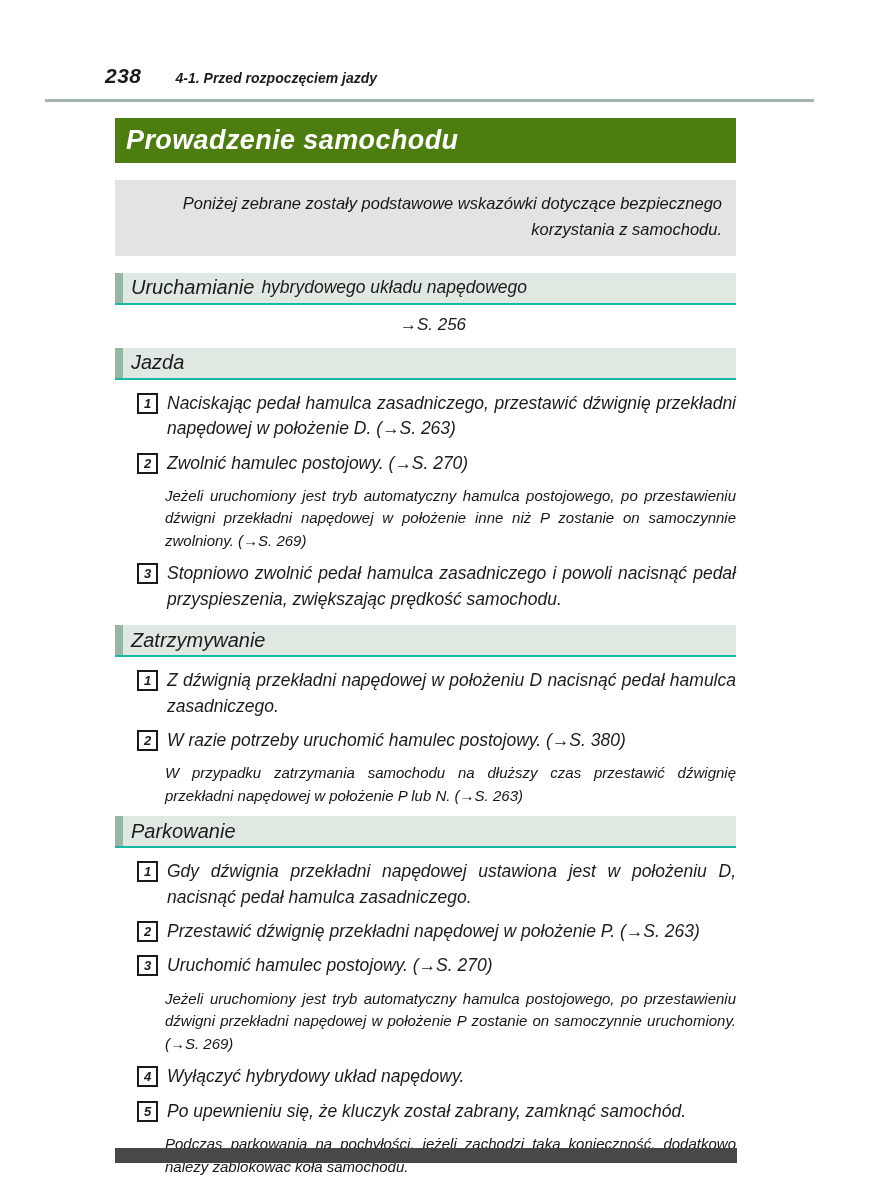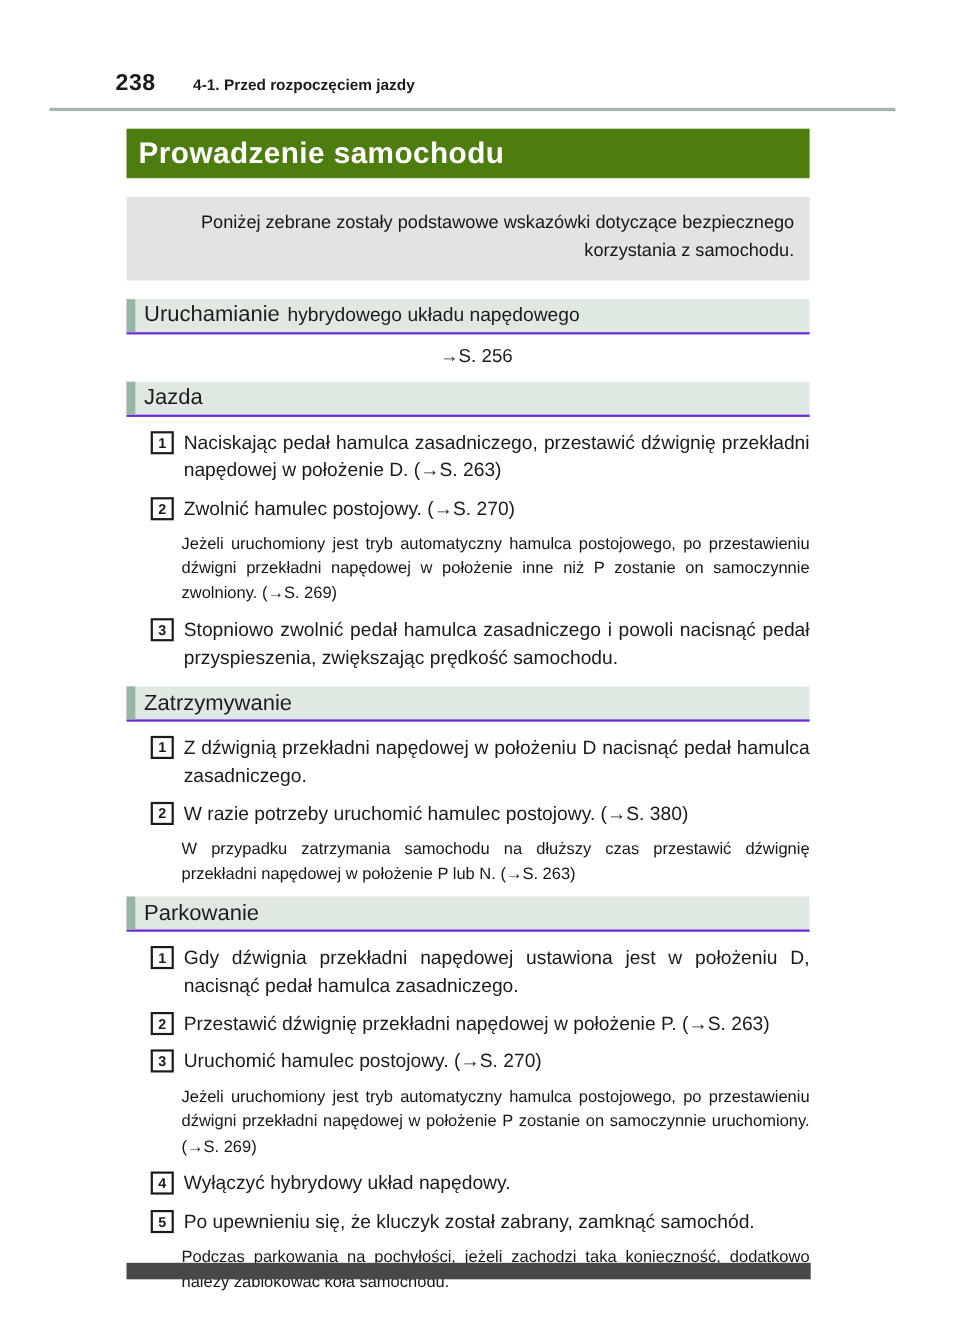--- a/index.html
+++ b/index.html
@@ -3,20 +3,21 @@
 <meta charset="utf-8">
 <style>
   html,body{margin:0;padding:0;background:#ffffff;}
   .page{
     position:relative;
     width:814px;height:1200px;
     background:#ffffff;
     font-family:"Liberation Sans", sans-serif;
     color:#1b1b1b;
     overflow:hidden;
+    font-style:italic;
   }
   
   .runhead{
     margin:64px 0 0 105px;
     display:flex;align-items:baseline;gap:34px;
     line-height:24px;
   }
   .pagenum{font-size:21px;font-weight:bold;letter-spacing:.5px;}
   .crumb{font-size:14px;font-weight:bold;}
   .head-rule{
@@ -43,21 +44,21 @@
     text-align:right;
   }
   .intro-box p{
     margin:0;font-size:16.5px;line-height:1.6;color:#161616;
   }
   
   .sec-head{
     display:flex;align-items:center;
     height:30px;
     background:#dfe9e2;
-    border-bottom:2px solid #6d28d9;
+    border-bottom:2px solid #14b8a6;
   }
   .sec-tab{width:8px;align-self:stretch;background:#97b5a3;flex:none;}
   .sec-title{margin-left:8px;font-size:20px;color:#1c1c1c;white-space:nowrap;}
   .sec-title-rest{font-size:17.5px;margin-left:7px;}
   .page-link{
     margin:10px 0 0 15px;
     font-size:17px;
     text-align:center;
   }
   

